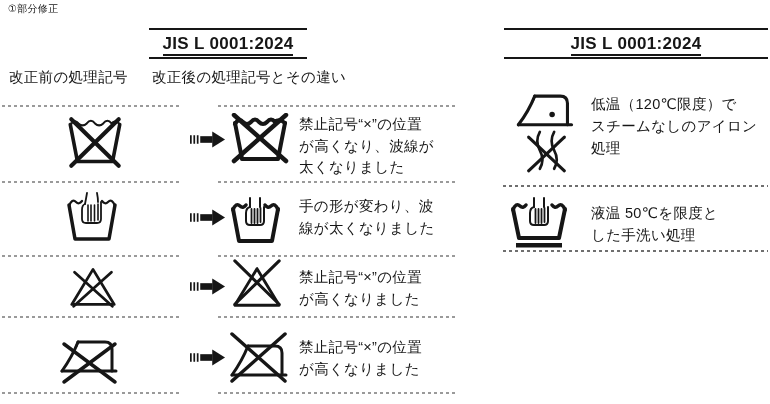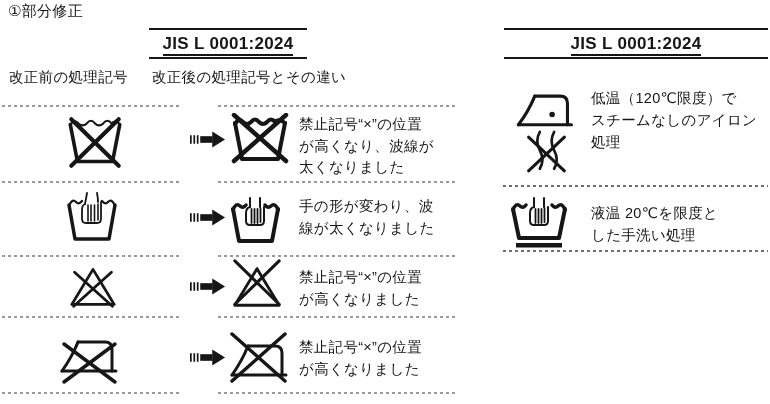--- a/index.html
+++ b/index.html
@@ -1,21 +1,21 @@
 <!DOCTYPE html>
 <html><head>
 <meta charset="utf-8">
 <style>
   html,body{margin:0;padding:0;background:#ffffff;}
   .canvas{
     position:relative;width:770px;height:404px;background:#ffffff;
     font-family:"Liberation Sans","DejaVu Sans",sans-serif;color:#161616;overflow:hidden;
   }
   .abs{position:absolute;}
-  .sec-title{position:absolute;top:2px;font-size:15px;letter-spacing:0.3px;}
+  .sec-title{position:absolute;top:2px;font-size:10px;letter-spacing:0.3px;}
   .hdr{
     position:absolute;top:28px;height:27px;line-height:27px;
     border-top:2.5px solid #161616;border-bottom:2.5px solid #161616;
     text-align:center;font-size:17px;letter-spacing:0.3px;
   }
   .hdr.b{font-weight:bold;}
   .uline{border-bottom:2px solid #161616;padding-bottom:1px;}
   .col-label{position:absolute;top:68px;font-size:14.5px;letter-spacing:0.3px;}
   .desc{
     position:absolute;font-size:14.5px;line-height:21.5px;
@@ -197,33 +197,33 @@
       <path d="M20,6 Q14,21 4,34" stroke-width="3"></path>
       <path d="M20,6 L18,11" stroke-width="2.2"></path>
       <path d="M25,41 Q20,50 25,59 Q30,68 25,77" stroke-width="2.6"></path>
       <path d="M39,41 Q34,50 39,59 Q44,68 39,77" stroke-width="2.6"></path>
       <line x1="14" y1="46" x2="49" y2="79" stroke-width="3"></line>
       <line x1="49" y1="46" x2="14" y2="79" stroke-width="3"></line>
     </g>
     <circle cx="37" cy="24" r="2.7" fill="#161616"></circle>
   </svg>
 
-  <div class="desc" style="left:591px;top:87px;line-height:22px;">低温（120℃限度）で
+  <div class="desc" style="left:591px;top:93px;line-height:22px;">低温（120℃限度）で
 スチームなしのアイロン
 処理</div>
 
   <svg class="abs" style="left:506px;top:196px;" width="72" height="54" viewBox="0 0 70 54">
     <g stroke="#161616" fill="none" stroke-linecap="round" stroke-linejoin="round">
       <path d="M6,14 Q9,6 13,10 Q16,13 19,9" stroke-width="3.5"></path>
       <path d="M45,9 Q48,13 51,10 Q55,6 58,14" stroke-width="3.5"></path>
       <path d="M6,13 L12,42 H52 L58,13" stroke-width="4"></path>
       <path d="M27,2 V11" stroke-width="2"></path>
       <path d="M37,2 V11" stroke-width="2"></path>
       <path d="M27,11 Q23,12 23,17 V25 Q23,29 27,29 H37 Q41,29 41,25 V11" stroke-width="2"></path>
       <path d="M28.5,13 V27 M31.5,13 V27 M34.5,13 V27 M37.5,12 V26" stroke-width="1.8"></path>
     </g>
     <rect x="9" y="47" width="46" height="4.5" fill="#161616"></rect>
   </svg>
 
-  <div class="desc" style="left:591px;top:202px;line-height:22px;">液温 20℃を限度と
+  <div class="desc" style="left:591px;top:202px;line-height:22px;">液温 50℃を限度と
 した手洗い処理</div>
 
 </div>
 
 </body></html>

